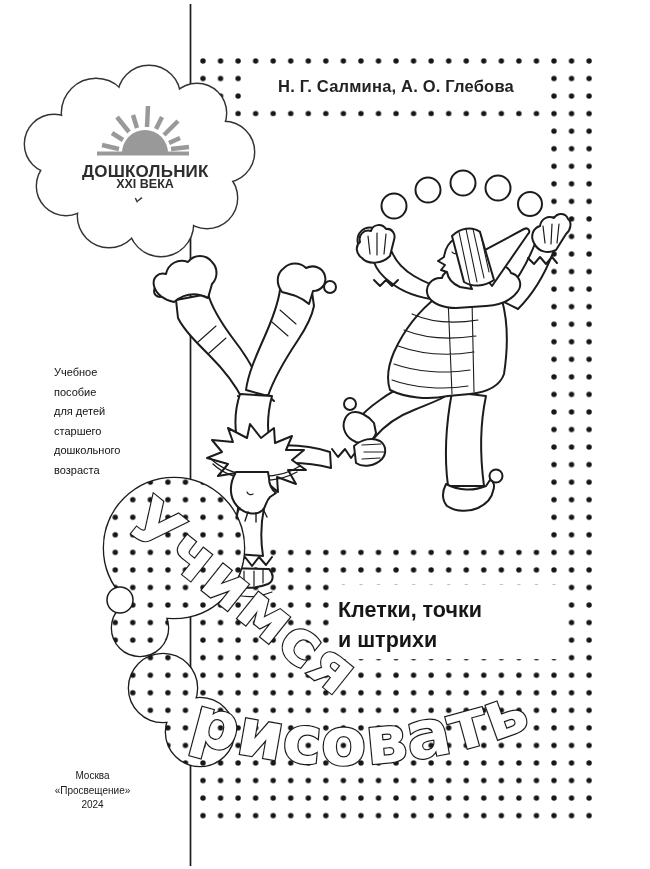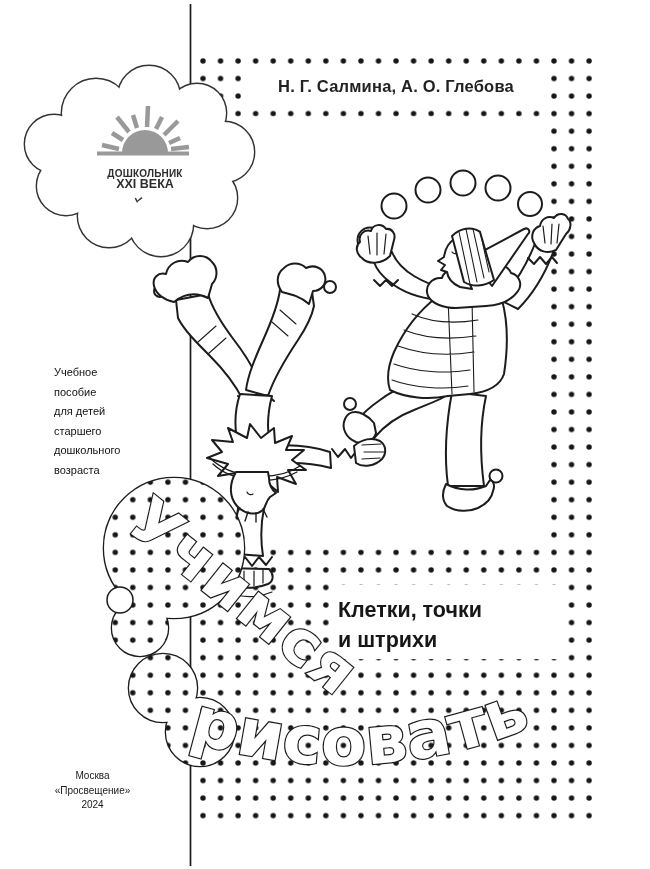--- a/index.html
+++ b/index.html
@@ -8,22 +8,22 @@
     overflow:hidden;font-family:"Liberation Sans",sans-serif;color:#161616;
     margin:0 auto;
   }
   #art{position:absolute;left:0;top:0;}
   .txt{position:absolute;white-space:pre-line;}
   .authors{
     left:245px;top:77px;width:302px;text-align:center;
     font-size:16.5px;font-weight:bold;letter-spacing:.2px;color:#222;
   }
   .logo-line1{
-    left:82px;top:168px;width:126px;text-align:center;
-    font-size:10px;font-weight:bold;color:#2d2d2d;letter-spacing:.2px;
+    left:82px;top:162px;width:126px;text-align:center;
+    font-size:17px;font-weight:bold;color:#2d2d2d;letter-spacing:.2px;
   }
   .logo-line2{
     left:82px;top:177px;width:126px;text-align:center;
     font-size:12.5px;font-weight:bold;color:#2d2d2d;
   }
   .edition{
     left:54px;top:363px;width:150px;
     font-size:11px;line-height:19.5px;color:#111;
   }
   .subtitle{

